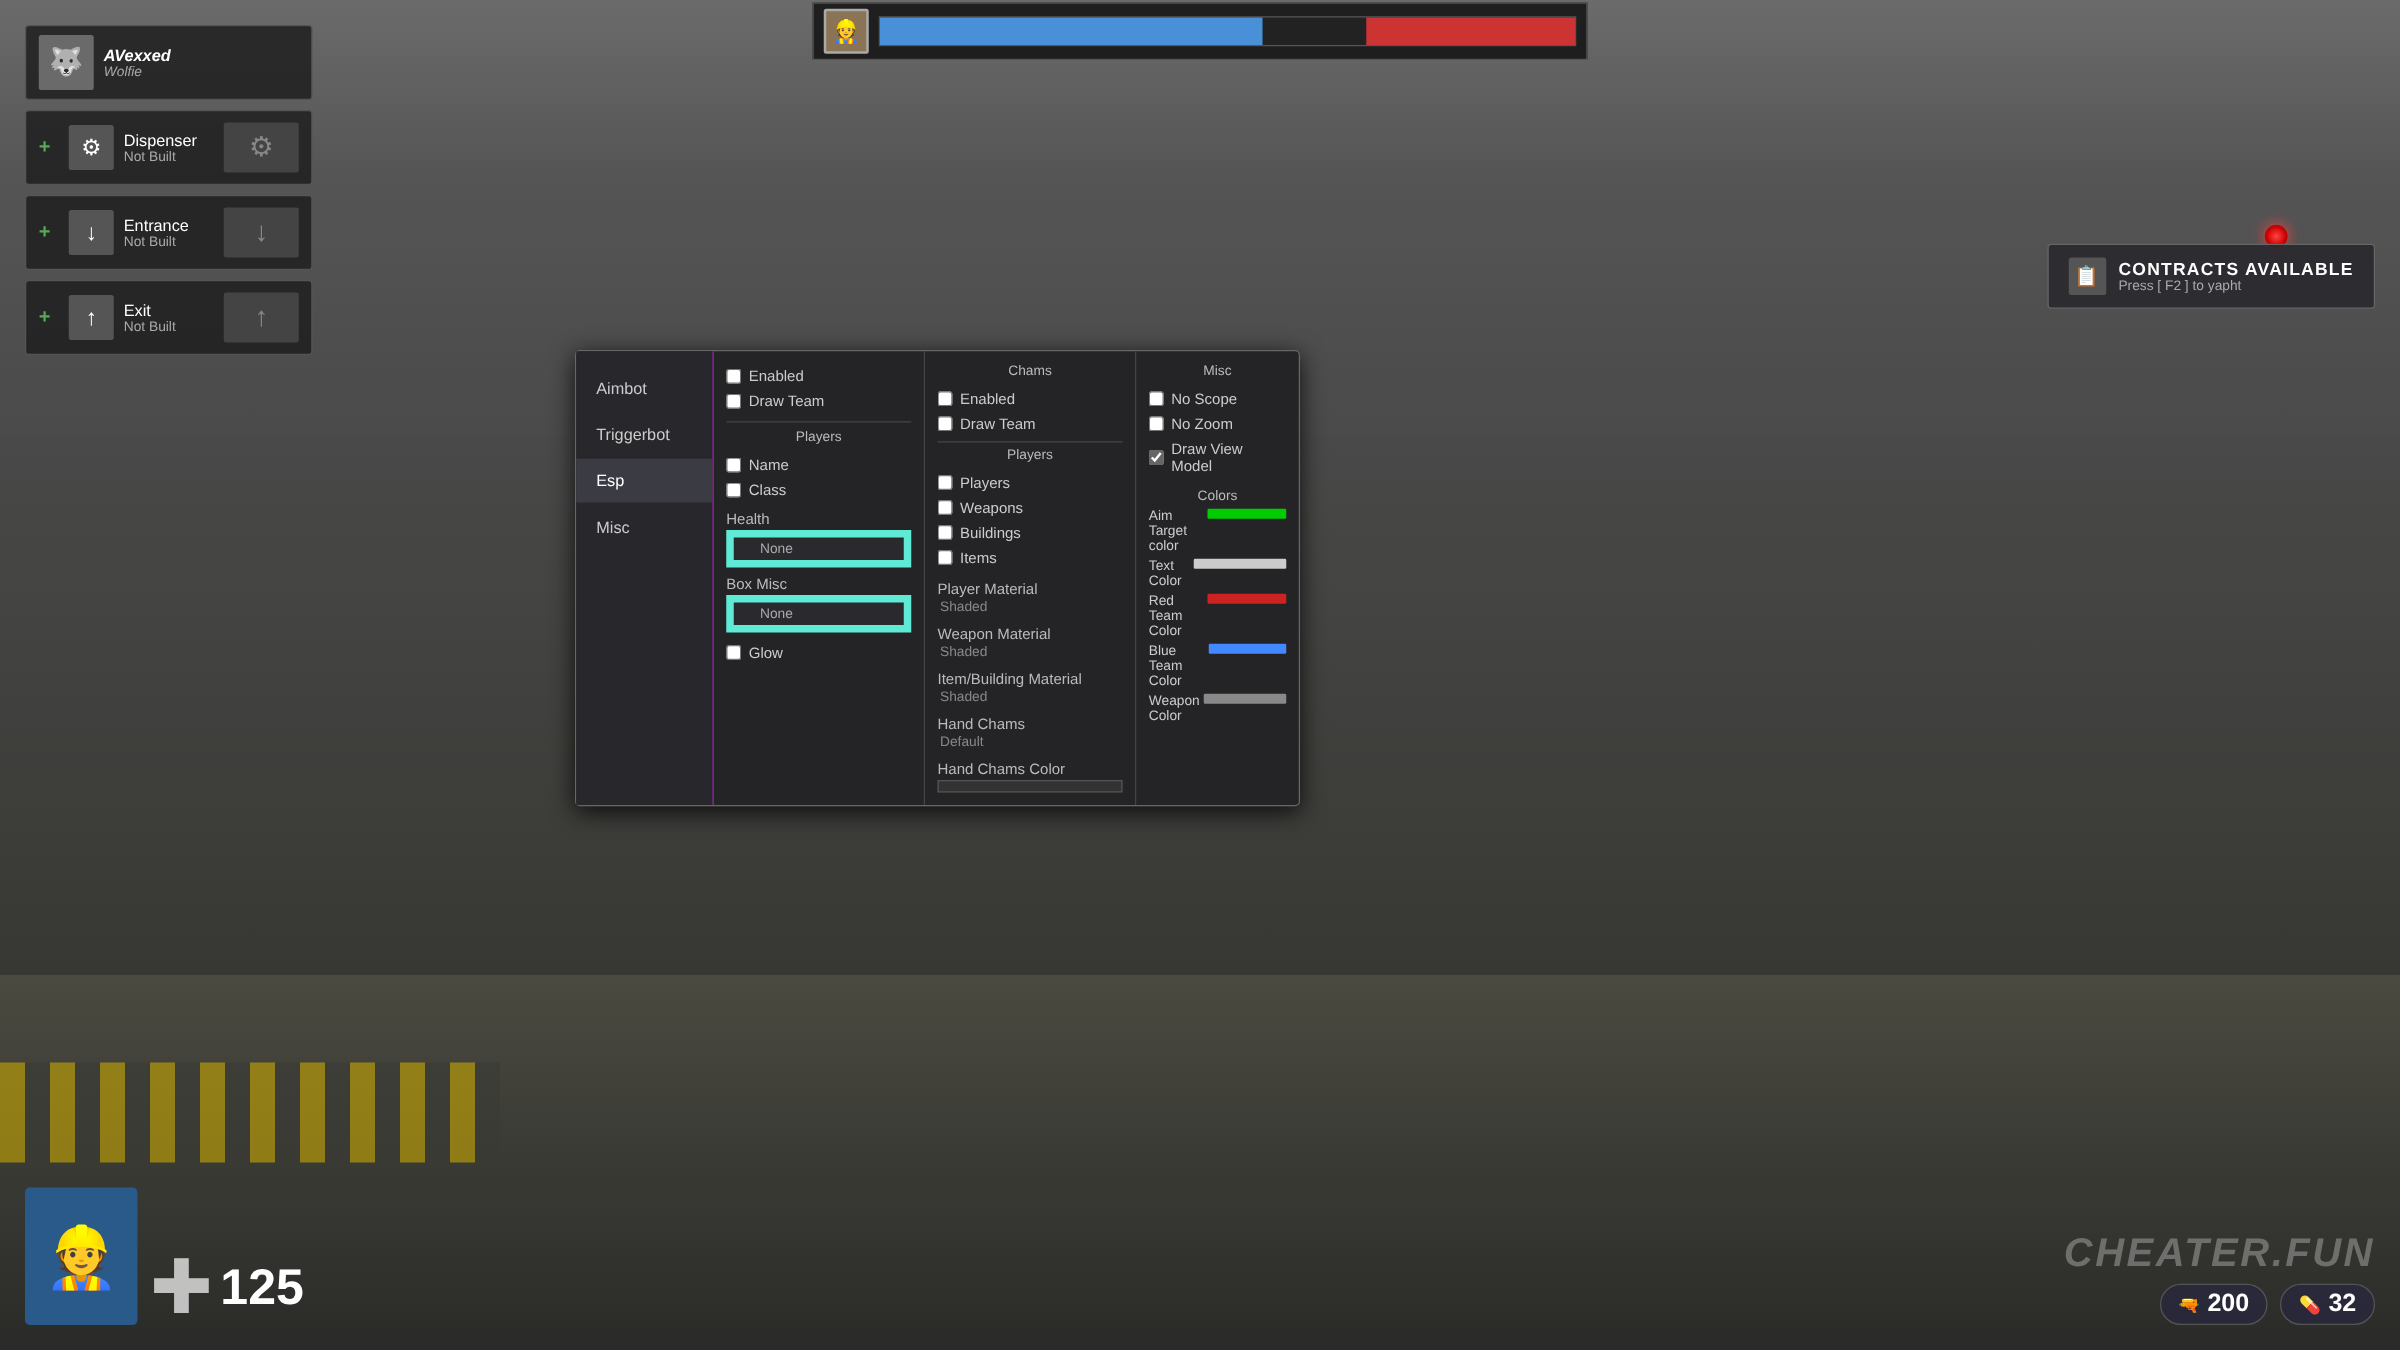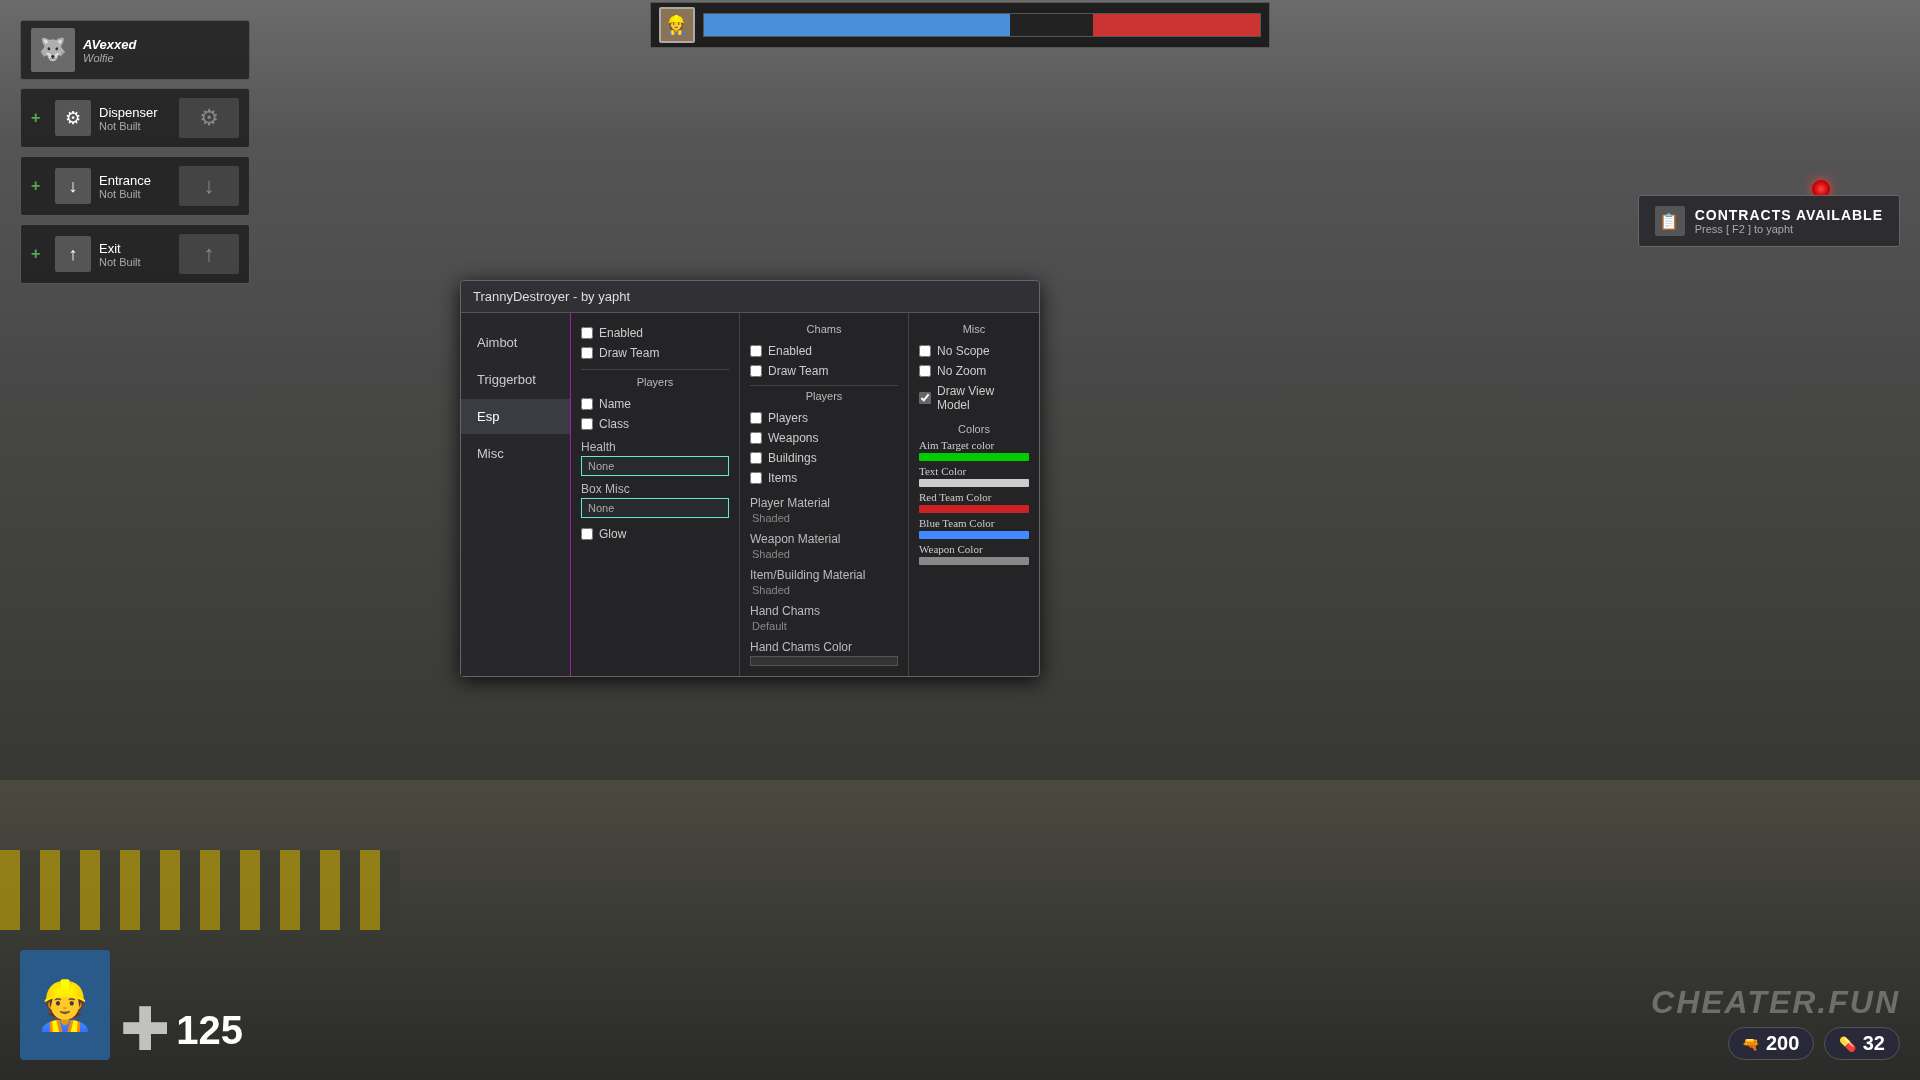--- a/index.html
+++ b/index.html
@@ -281,24 +281,24 @@
 
     .health-label {
       color: #bbb;
       font-size: 12px;
       margin-top: 6px;
       margin-bottom: 2px;
     }
 
     .dropdown-field {
       background: #2a2a2e;
-      border: 1px solid #5eead4;
+      border: 6px solid #5eead4;
       color: #aaa;
       font-size: 11px;
-      padding: 3px 6px;
+      padding: 3px 21px;
       width: 100%;
       margin-bottom: 6px;
     }
 
     .box-style-label {
       color: #bbb;
       font-size: 12px;
       margin-bottom: 2px;
     }
 
@@ -332,24 +332,23 @@
     .color-section-label {
       color: #bbb;
       font-size: 11px;
       text-align: center;
       margin-top: 8px;
       margin-bottom: 4px;
     }
 
     .color-row {
       display: flex;
-      flex-direction: column;
+      flex-direction: row;
       gap: 2px;
       margin-bottom: 4px;
-      font-family: Liberation Serif, serif;
     }
 
     .color-label {
       color: #ccc;
       font-size: 11px;
     }
 
     .color-bar {
       height: 8px;
       width: 100%;
@@ -547,21 +546,20 @@
     <div class="build-icon">↑</div>
     <div class="build-info">
       <div class="build-name">Exit</div>
       <div class="build-status">Not Built</div>
     </div>
     <div class="build-thumb" style="font-size:22px;">↑</div>
   </div>
 </div>
 
 <div class="cheat-menu">
-  <div class="cheat-menu-title">TrannyDestroyer - by yapht</div>
   <div class="cheat-menu-body">
 
     <div class="nav-sidebar">
       <div class="nav-item">Aimbot</div>
       <div class="nav-item">Triggerbot</div>
       <div class="nav-item active">Esp</div>
       <div class="nav-item">Misc</div>
     </div>
 
     <div class="esp-column">

